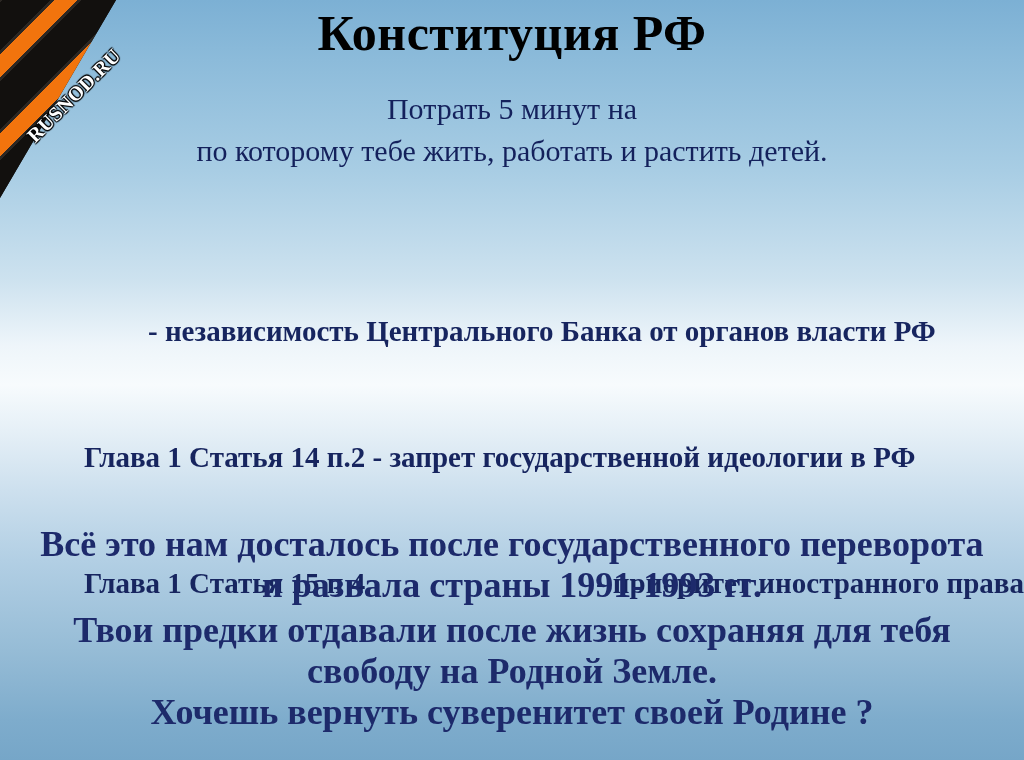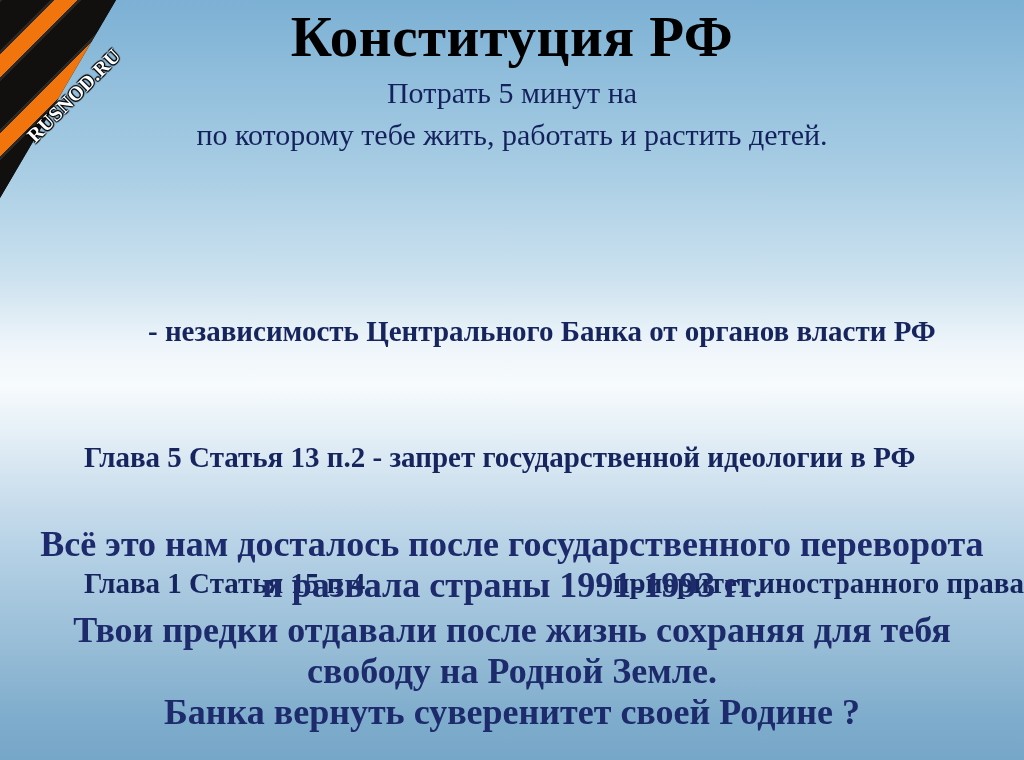--- a/index.html
+++ b/index.html
@@ -101,29 +101,29 @@
   }
 
   .title {
     position: absolute;
     left: 0;
     top: 8px;
     width: 1024px;
     text-align: center;
     color: #000000;
     font-weight: 700;
-    font-size: 57px;
+    font-size: 50px;
     line-height: 1.0;
     letter-spacing: 0.5px;
   }
 
   .intro {
     position: absolute;
     left: 0;
-    top: 72px;
+    top: 88px;
     width: 1024px;
     text-align: center;
     color: #14215c;
     font-size: 30px;
     line-height: 42px;
   }
   .intro div { white-space: nowrap; }
 
   .articles {
     position: absolute;
@@ -193,32 +193,32 @@
     </div>
 
     <div class="articles">
 
 
       <div class="art-row art-indent">
         <span>- независимость Центрального Банка от органов власти РФ</span>
       </div>
 
       <div class="art-row art-inline">
-        <span class="lead">Глава 5 Статья 13 п.2</span><span> </span><span>- запрет государственной идеологии в РФ</span>
+        <span class="lead">Глава 1 Статья 14 п.2</span><span> </span><span>- запрет государственной идеологии в РФ</span>
       </div>
 
       <div class="art-row art-inline">
         <span class="lead">Глава 1 Статья 15 п 4</span><span class="tail-right">- приоритет иностранного права</span>
       </div>
 
     </div>
 
     <div class="closing">
       <div>Всё это нам досталось после государственного переворота</div>
       <div>и развала страны 1991-1993 гг.</div>
       <div class="gap"></div>
       <div>Твои предки отдавали после жизнь сохраняя для тебя</div>
       <div>свободу на Родной Земле.</div>
-      <div>Банка вернуть суверенитет своей Родине ?</div>
+      <div>Хочешь вернуть суверенитет своей Родине ?</div>
     </div>
 
   </div>
 </div>
 
 </body></html>

